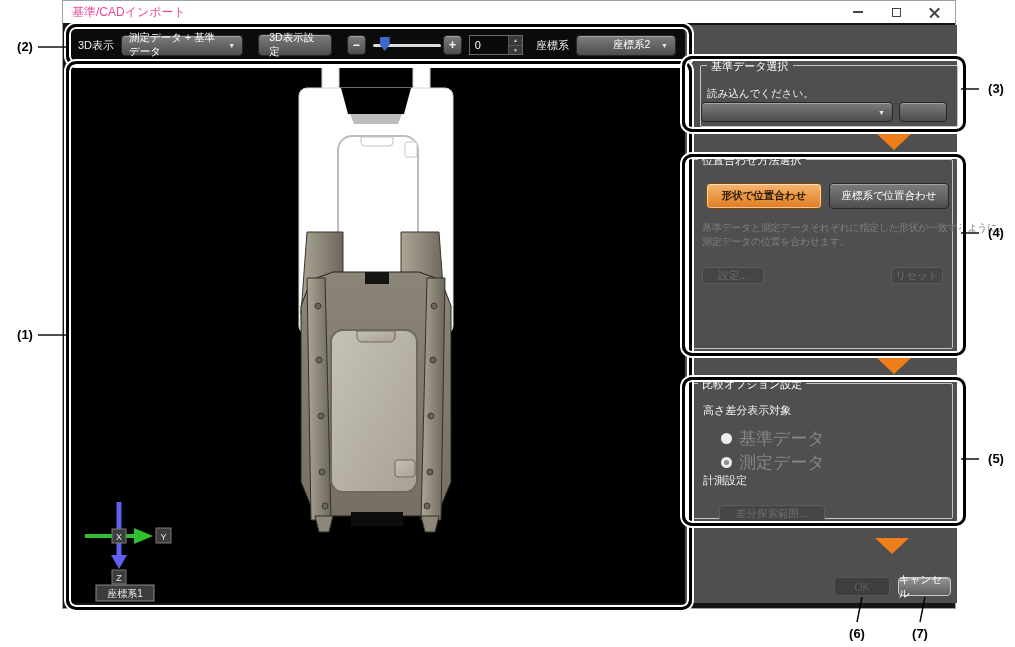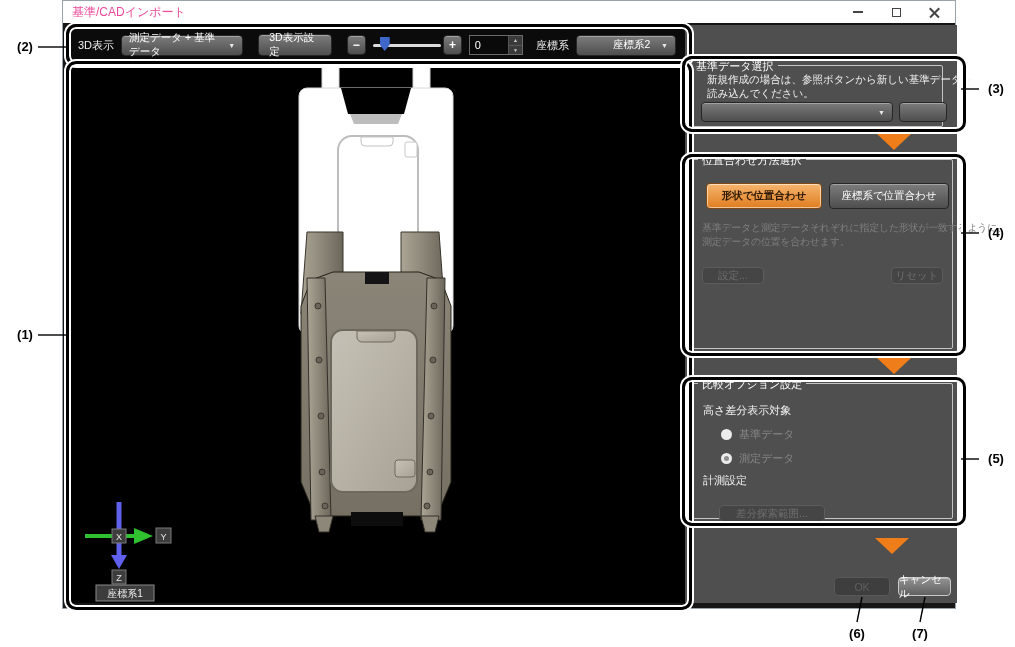--- a/index.html
+++ b/index.html
@@ -63,21 +63,21 @@
          display:flex;align-items:center;justify-content:center;box-sizing:border-box;}
   .p-btn-orange{background:linear-gradient(#f6b56e,#df7d20);border:1px solid #7e4a12;
                 box-shadow:inset 0 0 0 1px rgba(255,255,255,.55);color:#2e1a04;font-weight:bold;}
   .p-btn-disabled{background:#454545;border:1px solid #5c5c5c;box-shadow:none;color:#6f6f6f;margin-top:14px;}
   .p-btn-cancel{background:linear-gradient(#939393,#616161);border:1px solid #cacaca;color:#fff;}
   .p-btn-ok-disabled{background:#3e3e3e;border:1px solid #585858;box-shadow:none;color:#5e5e5e;}
   .p-label{position:absolute;font-size:11px;color:#f2f2f2;white-space:nowrap;}
   .radio-row{position:absolute;display:flex;align-items:center;gap:7px;}
   .radio{width:11px;height:11px;border-radius:50%;background:#ececec;position:relative;}
   .radio.unsel::after{content:"";position:absolute;left:3px;top:3px;width:5px;height:5px;border-radius:50%;background:#8f8f8f;}
-  .radio-label{font-size:11px;color:#868686;}
+  .radio-label{font-size:17px;color:#868686;}
   .flow-arrow{position:absolute;width:0;height:0;border-left:17px solid transparent;
               border-right:17px solid transparent;border-top:16px solid #ef7d1a;}
 
   
   .callout-box{position:absolute;border:3px solid #000;border-radius:10px;
                box-shadow:0 0 0 2px #fff, inset 0 0 0 2px #fff;pointer-events:none;z-index:40;}
   .callout-label{position:absolute;width:34px;text-align:center;font-size:13px;font-weight:bold;color:#000;z-index:50;}
   .overlay-lines{position:absolute;left:0;top:0;width:1015px;height:647px;pointer-events:none;z-index:45;}
 </style>
 </head>
@@ -196,24 +196,23 @@
           <rect x="43" y="506" width="14" height="14" fill="#3d3d3d" stroke="#7a7a7a"></rect>
           <text x="50" y="517" text-anchor="middle" font-size="9" fill="#e8e8e8">Z</text>
           <rect x="27" y="521" width="58" height="16" fill="#3d3d3d" stroke="#8a8a8a"></rect>
           <text x="56" y="533" text-anchor="middle" font-size="10" fill="#f0f0f0">座標系1</text>
         </g>
       </svg>
     </div>
 
     <div class="rightpanel">
 
-      <div class="groupbox" style="left:0;top:40px;width:256px;height:60px;">
+      <div class="groupbox" style="left:15px;top:40px;width:256px;height:60px;">
         <span class="group-title">基準データ選択</span>
       </div>
-      <div class="g-desc" style="left:22px;top:48px;">新規作成の場合は、参照ボタンから新しい基準データを</div>
       <div class="g-desc" style="left:22px;top:62px;">読み込んでください。</div>
       <div class="p-select" style="left:16px;top:77px;width:192px;">
         <span></span>
         <span class="arr" style="font-size:7px;color:#e8e8e8;">▼</span>
       </div>
       <div class="p-btn" style="left:214px;top:77px;width:48px;height:20px;"></div>
 
       <div class="flow-arrow" style="left:192px;top:109px;"></div>
 
       <div class="groupbox" style="left:6px;top:134px;width:260px;height:188px;">

